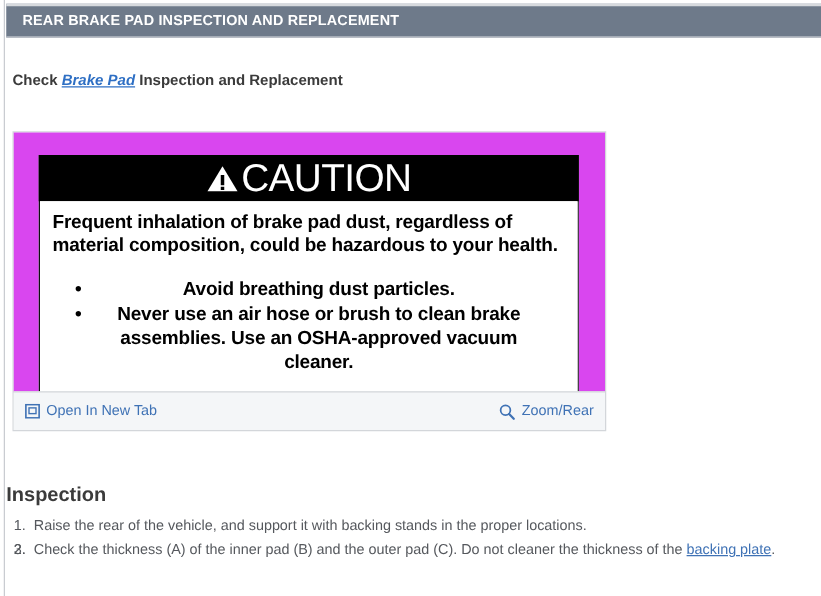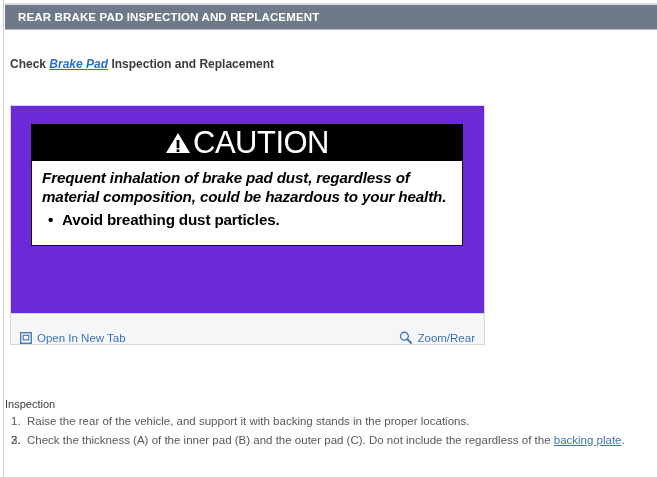--- a/index.html
+++ b/index.html
@@ -84,21 +84,21 @@
     border: 1px solid #d3d6da;
     box-sizing: border-box;
   }
 
   .figure-img-area {
     position: absolute;
     left: 0;
     top: 0;
     right: 0;
     height: 208px;
-    background: #6d28d9;
+    background: #d946ef;
     overflow: hidden;
   }
 
   
   .caution-graphic {
     position: absolute;
     left: 20px;
     top: 18px;
     width: 432px;
     background: #ffffff;
@@ -134,26 +134,26 @@
     padding: 7px 10px 12px 10px;
     background: #ffffff;
   }
   .caution-lead {
     font-size: 15.2px;
     font-weight: bold;
     color: #000000;
     line-height: 1.25;
     letter-spacing: -0.15px;
     margin: 0;
-    font-style: italic;
   }
   .caution-list {
     list-style: none;
-    margin: 4px;
+    margin: 16px;
     padding: 0;
+    text-align: center;
   }
   .caution-list li {
     font-size: 15.2px;
     font-weight: bold;
     color: #000000;
     line-height: 1.25;
     letter-spacing: -0.15px;
     padding-left: 16px;
     position: relative;
     margin-top: 1px;
@@ -168,44 +168,44 @@
   
   .figure-toolbar {
     position: absolute;
     left: 0;
     right: 0;
     bottom: 0;
     height: 31px;
     background: #f4f6f8;
     border-top: 1px solid #d3d6da;
     display: flex;
-    align-items: flex-end;
+    align-items: center;
     justify-content: space-between;
-    padding: 0 9px;
+    padding: 12px 9px;
     box-sizing: border-box;
   }
   .tool-link {
     display: flex;
     align-items: center;
     gap: 5px;
     color: #3f72b5;
     font-size: 11.5px;
     text-decoration: none;
     cursor: pointer;
     white-space: nowrap;
   }
   .tool-link svg { display: block; }
 
   
   .section-head {
     position: absolute;
     left: 5px;
-    top: 398px;
-    font-size: 11px;
-    font-weight: normal;
+    top: 388px;
+    font-size: 16px;
+    font-weight: bold;
     color: #3b3b3b;
   }
   .steps {
     position: absolute;
     left: 5px;
     top: 412px;
     width: 648px;
     margin: 0;
     padding: 0;
     list-style: none;
@@ -256,20 +256,21 @@
             <rect x="11.6" y="18.4" width="2.8" height="2.6" fill="#000000"></rect>
           </svg>
           <span class="caution-word">CAUTION</span>
         </div>
       </div>
 
       <div class="caution-body">
         <p class="caution-lead">Frequent inhalation of brake pad dust, regardless of material composition, could be hazardous to your health.</p>
         <ul class="caution-list">
           <li>Avoid breathing dust particles.</li>
+          <li>Never use an air hose or brush to clean brake assemblies. Use an OSHA-approved vacuum cleaner.</li>
         </ul>
       </div>
 
     </div>
   </div>
 
   <div class="figure-toolbar">
     <a class="tool-link" href="#">
       <svg width="12" height="12" viewBox="0 0 12 12">
         <rect x="0.7" y="0.7" width="10.6" height="10.6" fill="none" stroke="#3f72b5" stroke-width="1.3"></rect>
@@ -291,15 +292,15 @@
 <div class="section-head">Inspection</div>
 
 <ol class="steps">
   <li>
     <span class="num">1.</span><span>Raise the rear of the vehicle, and support it with backing stands in the proper locations.</span>
   </li>
   <li>
     <span class="num">2.</span>
   </li>
   <li>
-    <span class="num">3.</span><span>Check the thickness (A) of the inner pad (B) and the outer pad (C). Do not include the regardless of the </span><a class="lnk" href="#">backing plate</a><span>.</span>
+    <span class="num">3.</span><span>Check the thickness (A) of the inner pad (B) and the outer pad (C). Do not cleaner the thickness of the </span><a class="lnk" href="#">backing plate</a><span>.</span>
   </li>
 </ol>
 
 </body></html>

